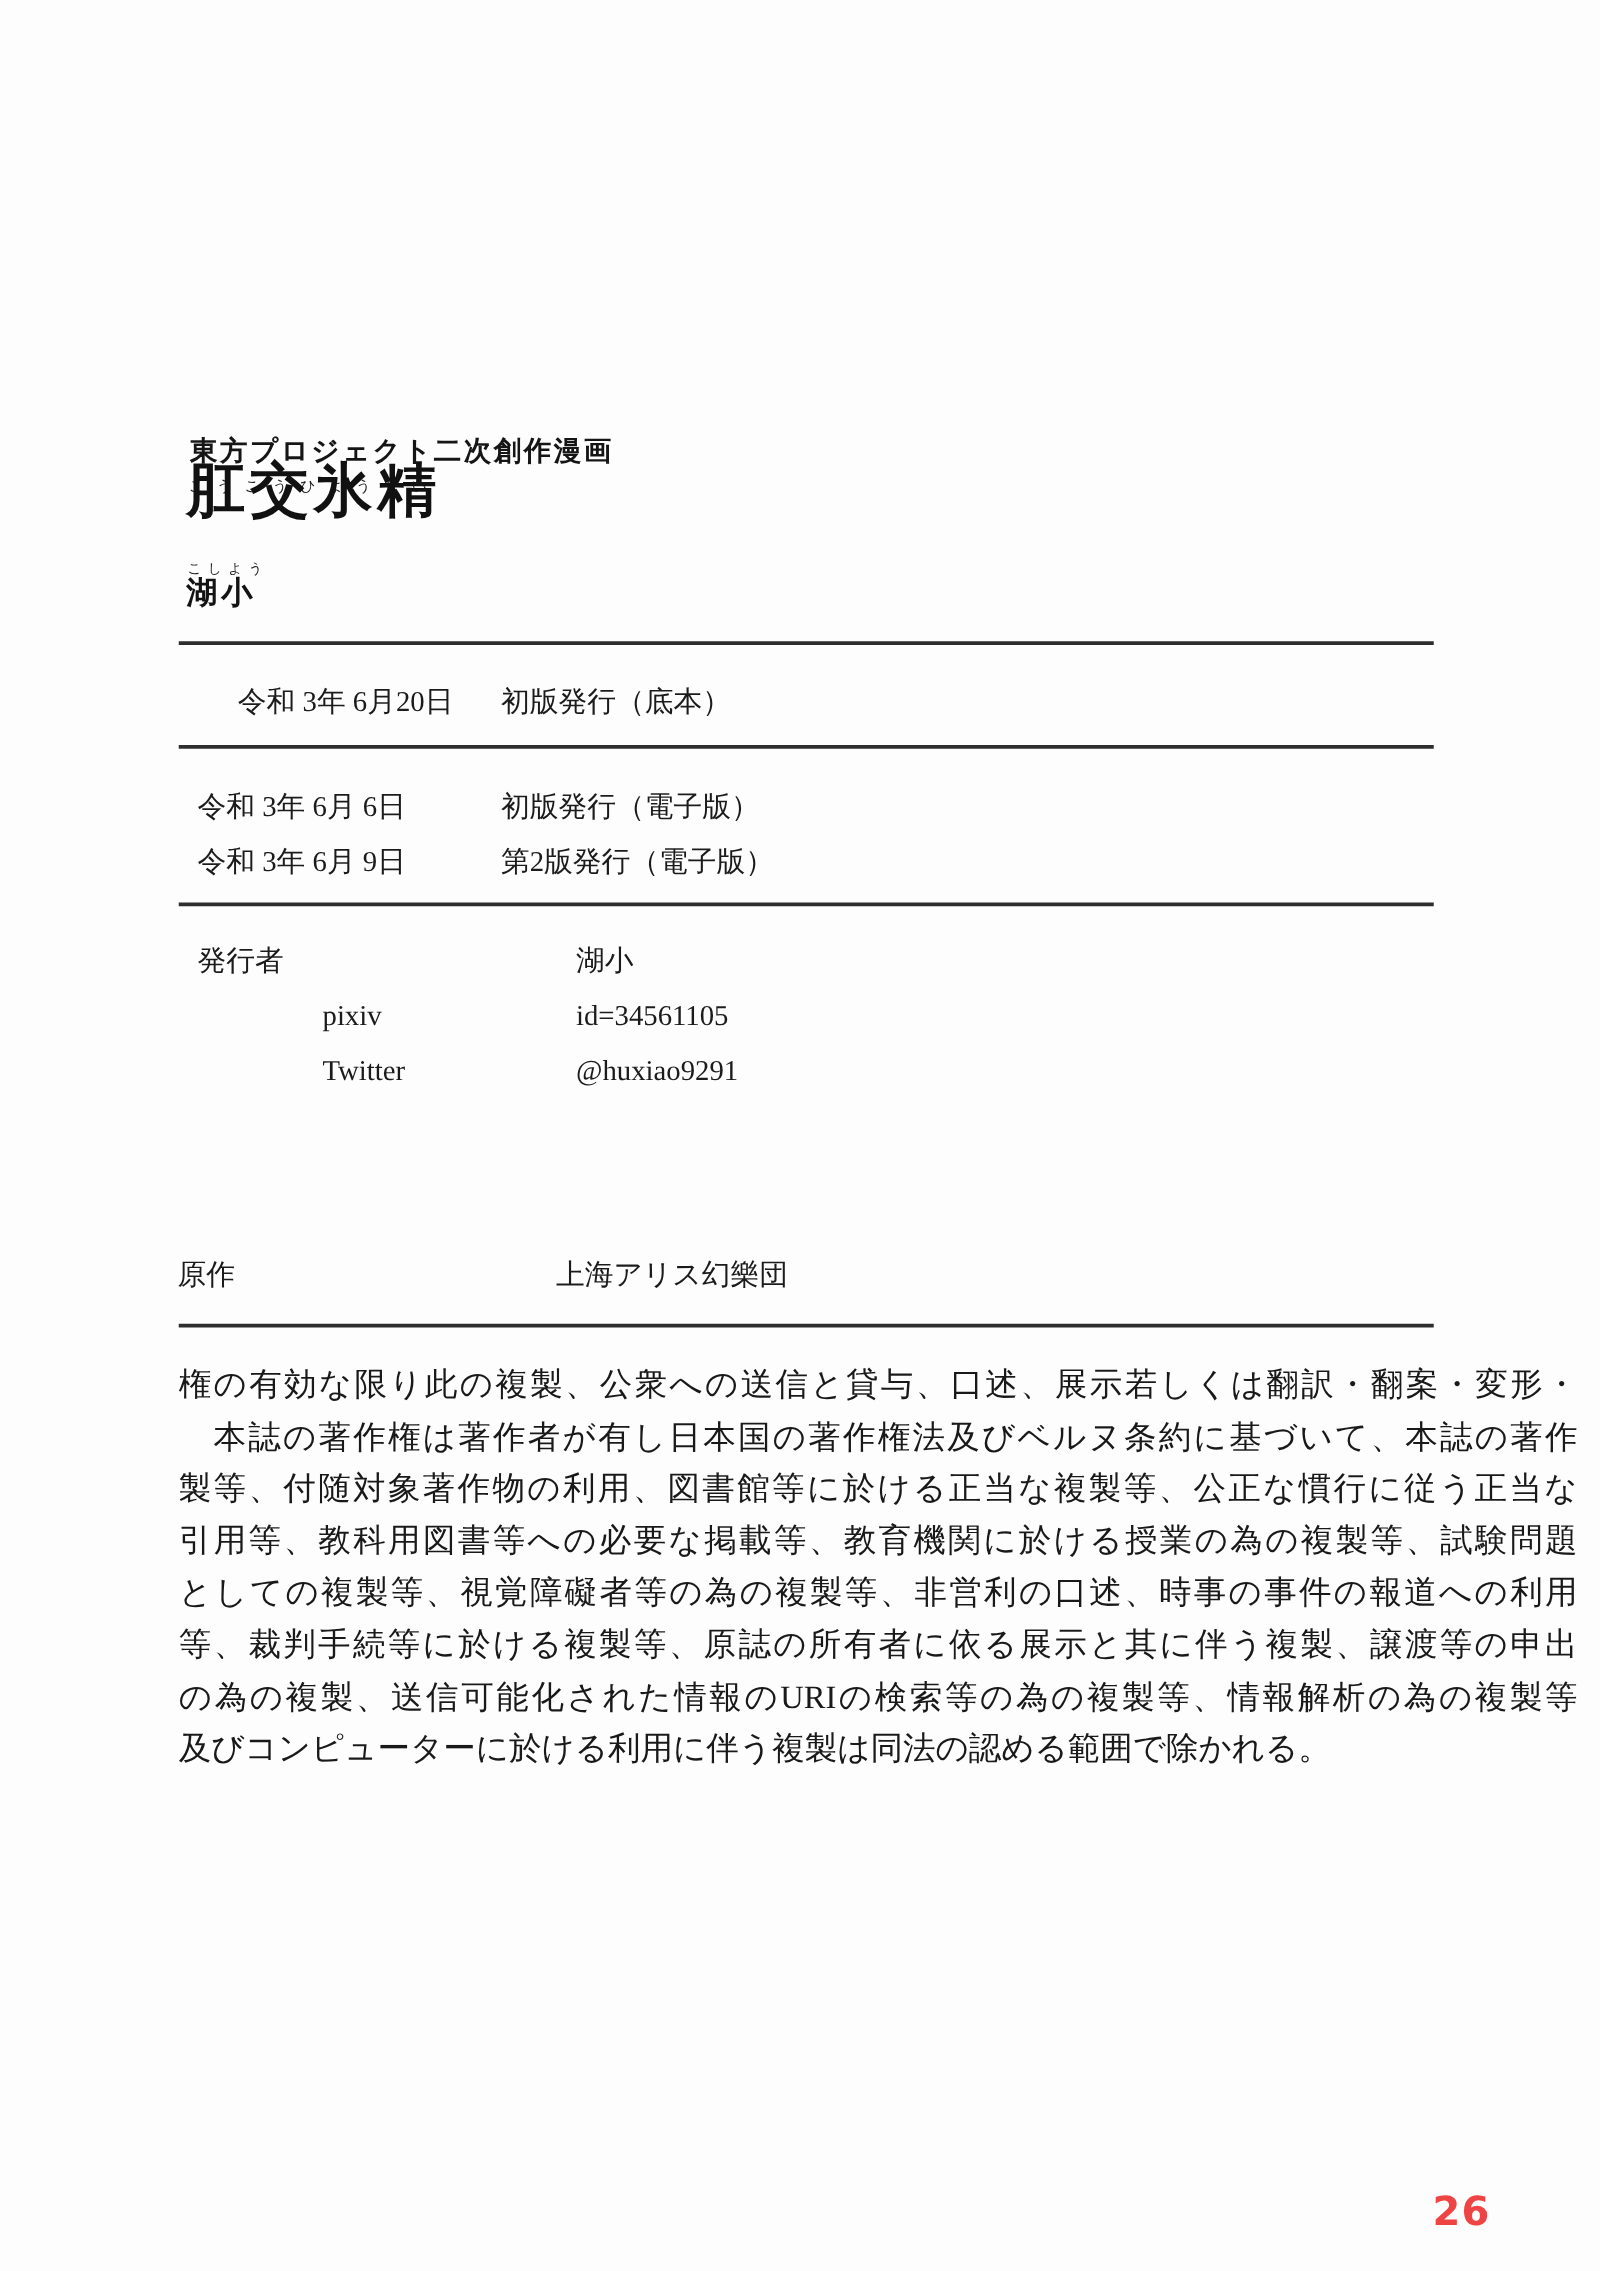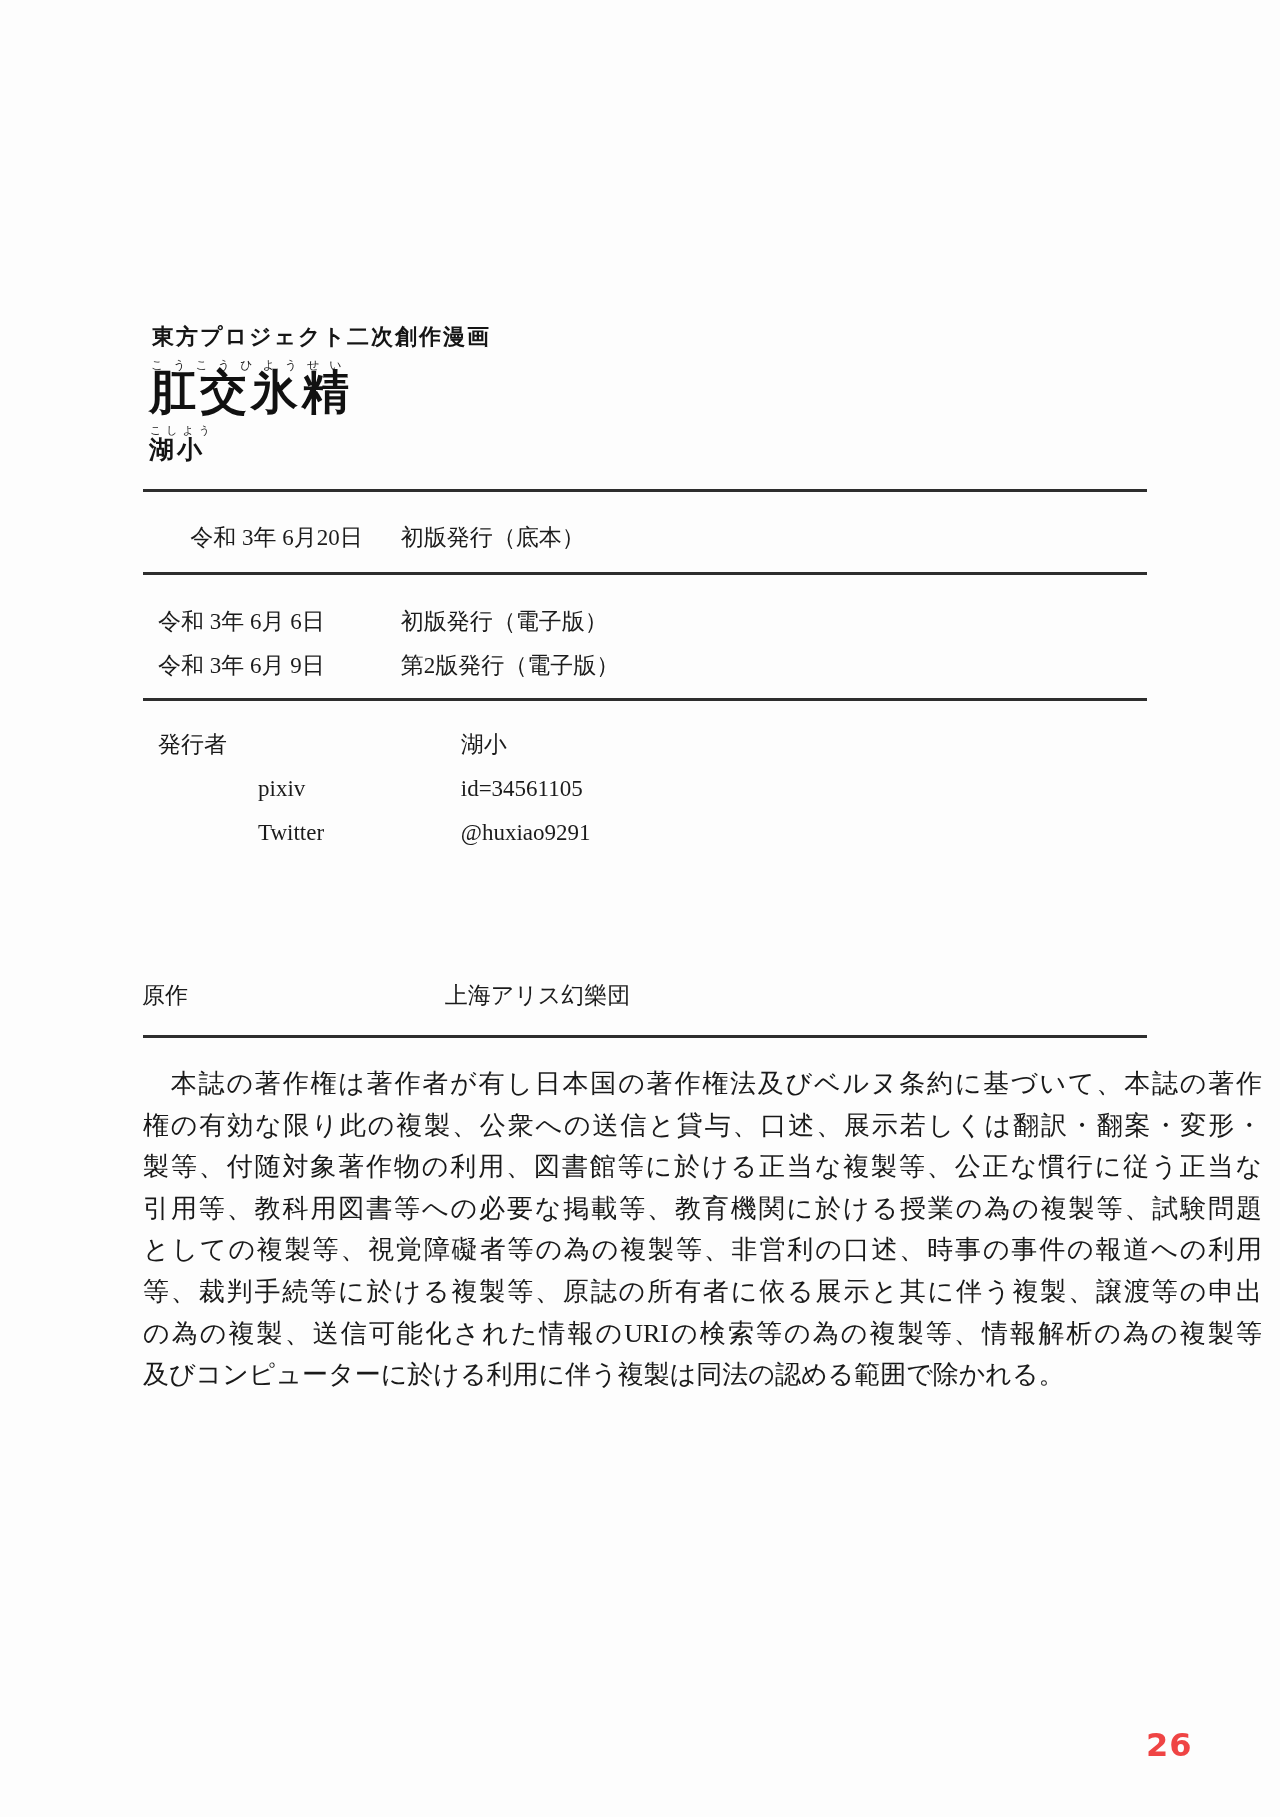--- a/index.html
+++ b/index.html
@@ -9,21 +9,21 @@
   }
   .page {
     position: relative;
     width: 1280px;
     height: 1817px;
     background: #fdfdfd;
     color: #1b1b1b;
     font-family: "Liberation Serif", serif;
     overflow: hidden;
   }
-  .abs { position: absolute; }
+  .abs { position: absolute; margin-top: 24px; }
 
   
   .series-label {
     left: 152px; top: 322px;
     font-family: "Liberation Sans", sans-serif;
     font-weight: bold;
     font-size: 22px;
     letter-spacing: 2px;
     color: #151515;
   }
@@ -196,24 +196,24 @@
 
   <div class="abs pub-row original-work">
     <span class="pub-label">原作</span>
     <span class="pub-value">上海アリス幻樂団</span>
   </div>
 
   <div class="abs rule rule-4"></div>
 
   <div class="abs copyright">
 
+      <div class="copy-line">権の有効な限り此の複製、公衆への送信と貸与、口述、展示若しくは翻訳・翻案・変形・</div>
+
       <div class="copy-line">　本誌の著作権は著作者が有し日本国の著作権法及びベルヌ条約に基づいて、本誌の著作</div>
 
-      <div class="copy-line">権の有効な限り此の複製、公衆への送信と貸与、口述、展示若しくは翻訳・翻案・変形・</div>
-
 
       <div class="copy-line">製等、付随対象著作物の利用、図書館等に於ける正当な複製等、公正な慣行に従う正当な</div>
 
       <div class="copy-line">引用等、教科用図書等への必要な掲載等、教育機関に於ける授業の為の複製等、試験問題</div>
 
       <div class="copy-line">としての複製等、視覚障礙者等の為の複製等、非営利の口述、時事の事件の報道への利用</div>
 
       <div class="copy-line">等、裁判手続等に於ける複製等、原誌の所有者に依る展示と其に伴う複製、譲渡等の申出</div>
 
 

